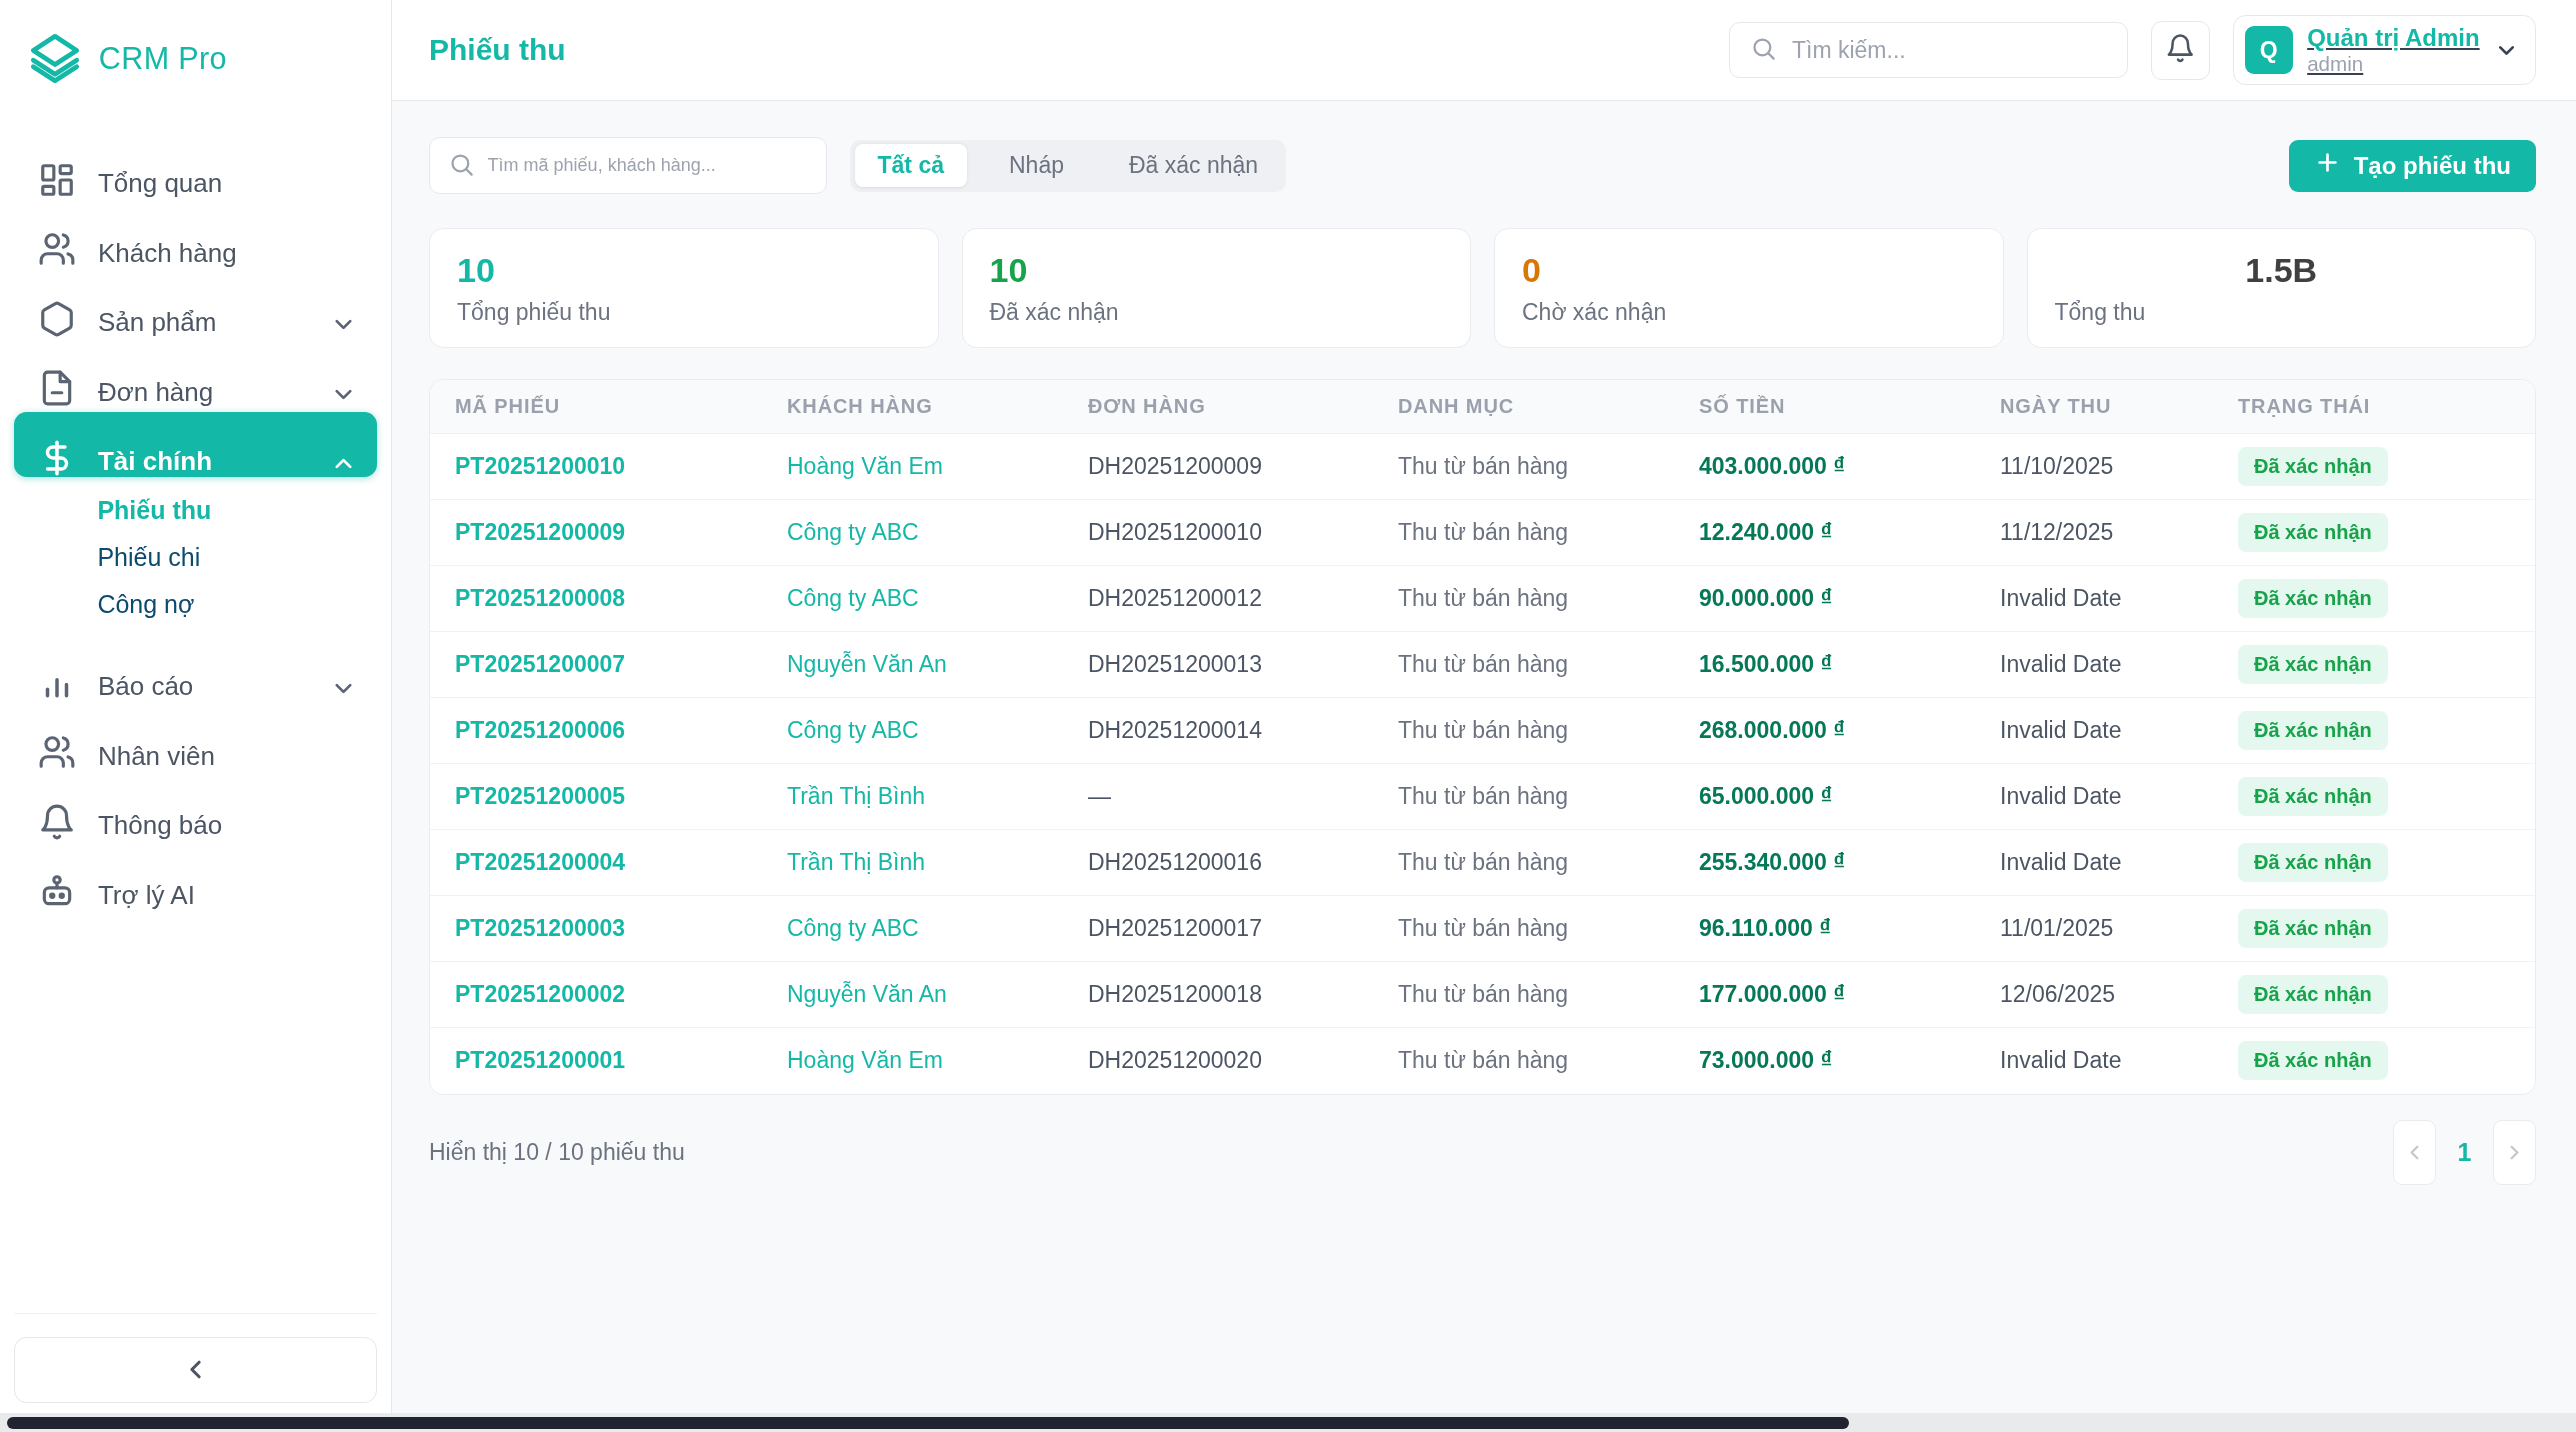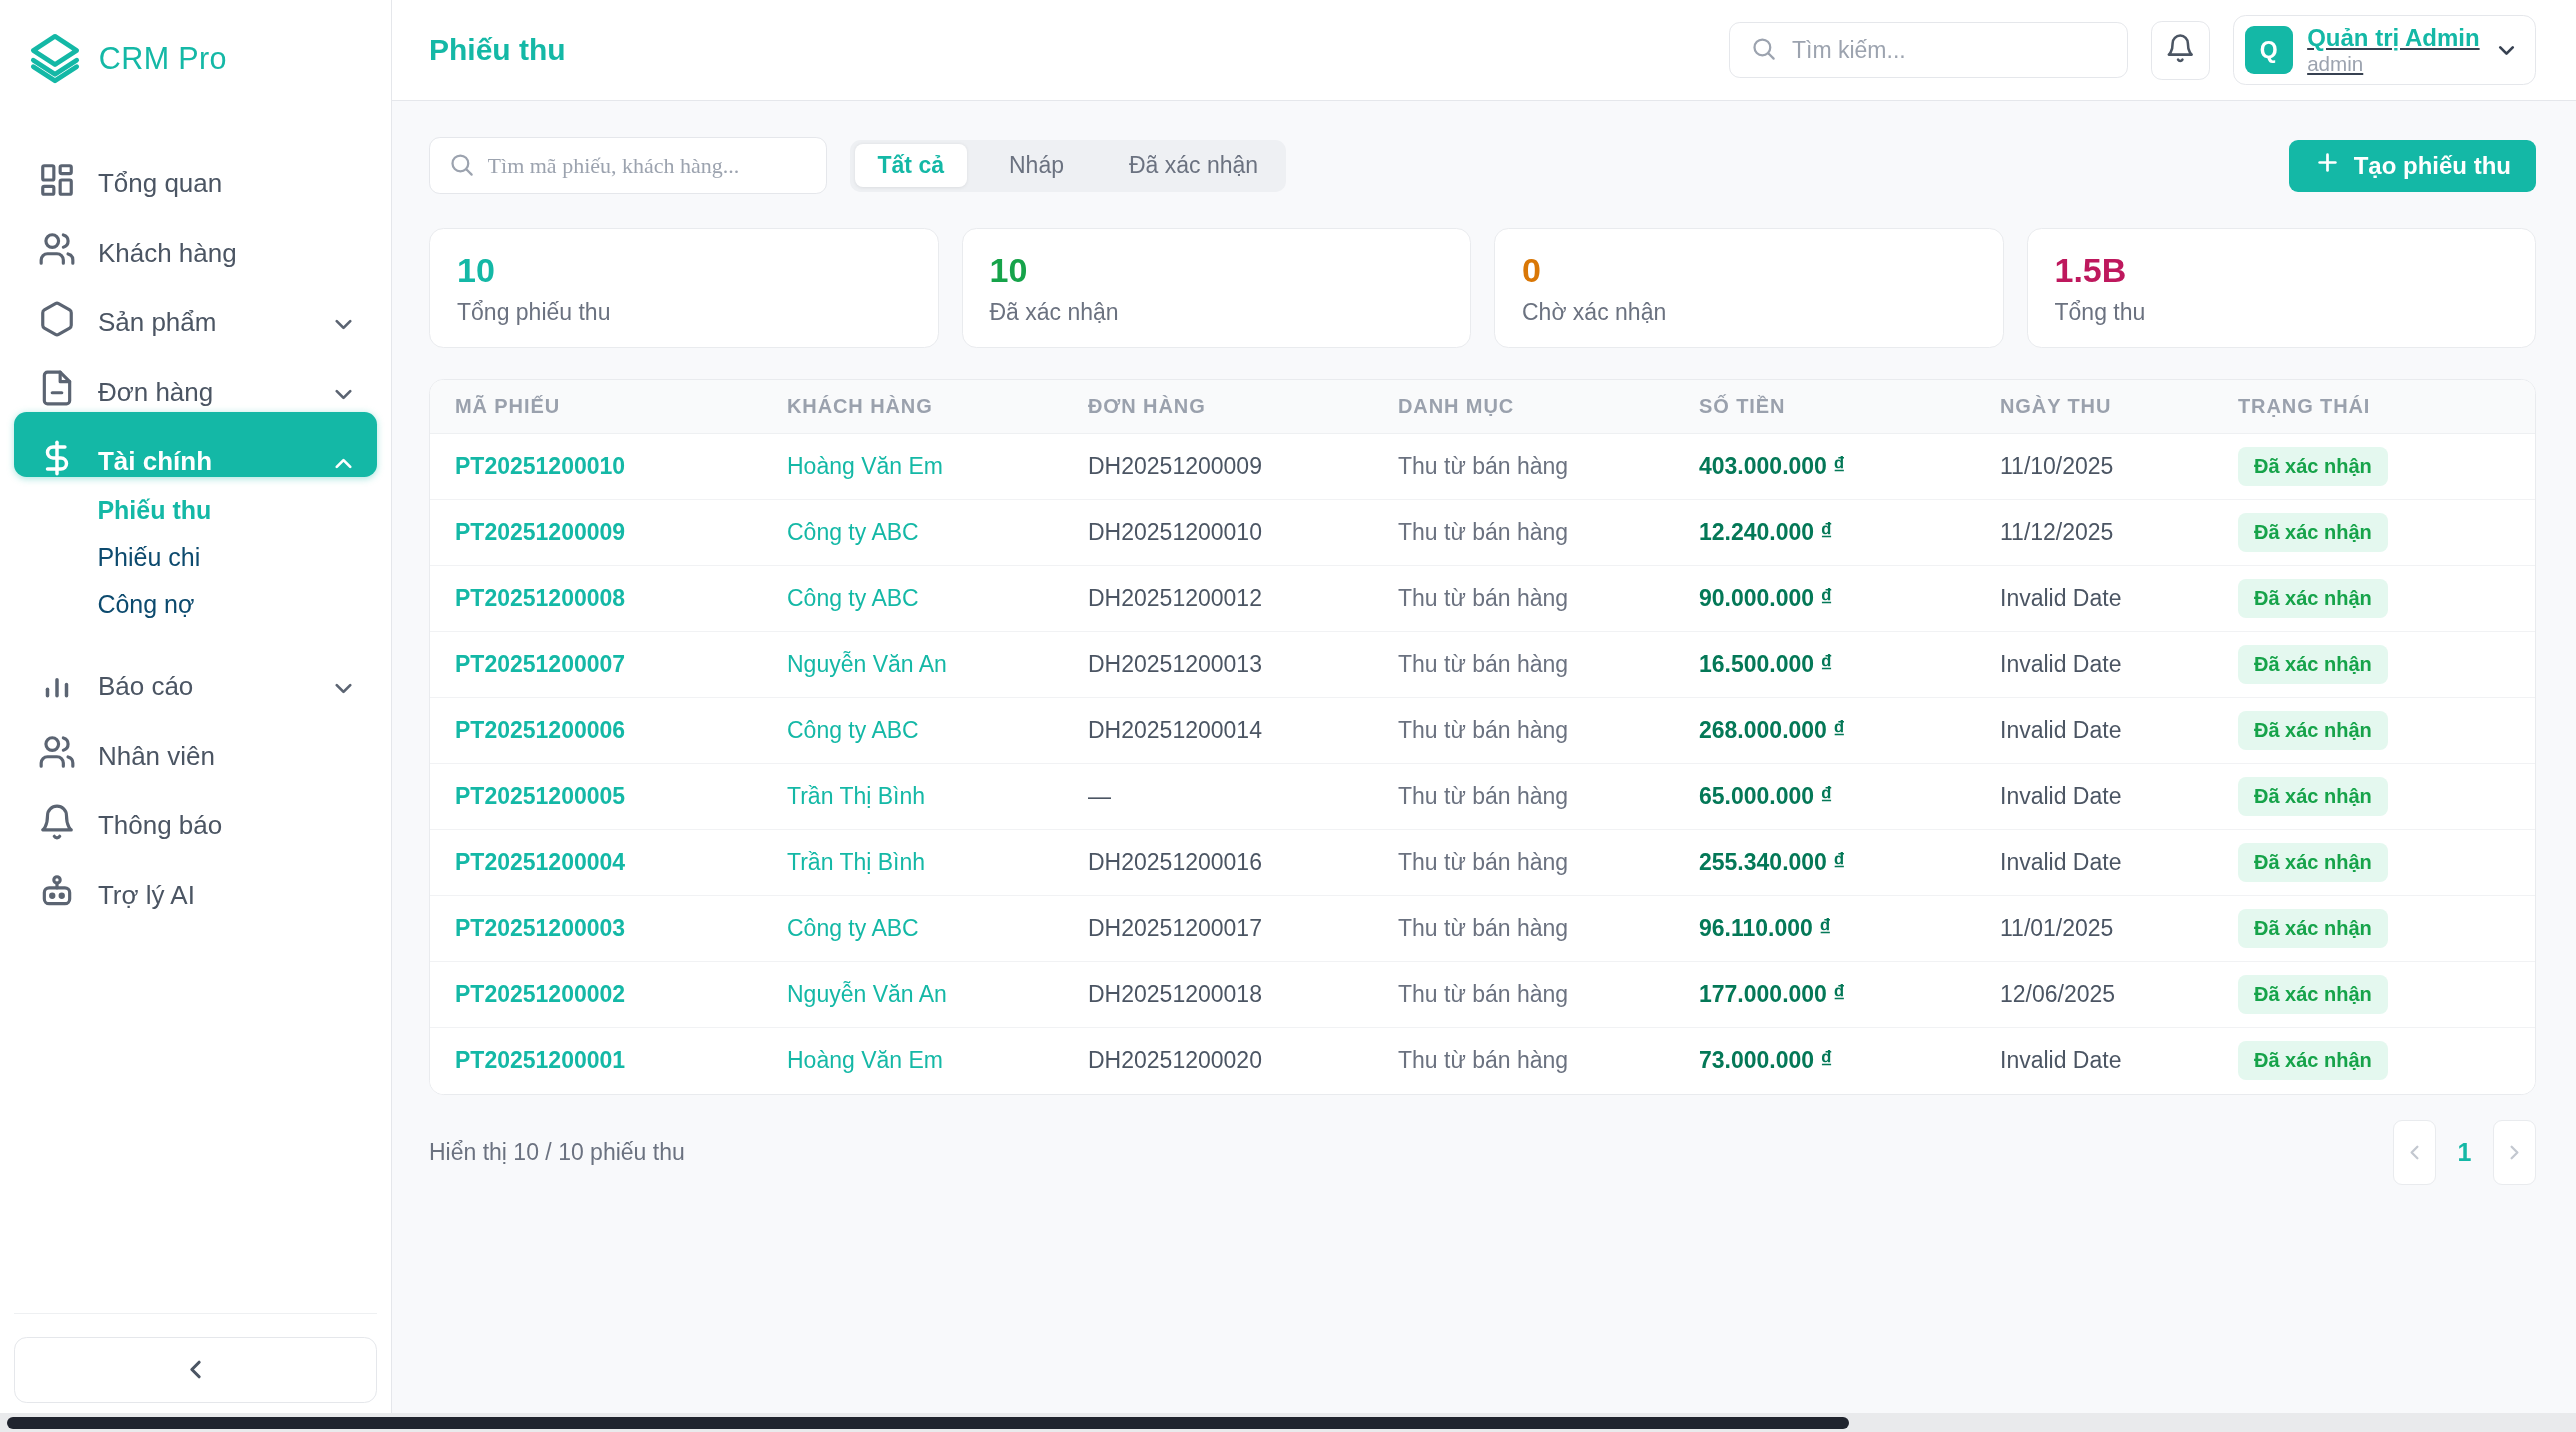--- a/index.html
+++ b/index.html
@@ -90,22 +90,22 @@
 
   .content { flex: 1; background: #f8f9fb; padding: 36px 40px 0 37px; overflow: hidden; }
 
   
   .filter-row { display: flex; align-items: center; gap: 23px; margin-bottom: 34px; }
   .filter-search {
     width: 398px; height: 57px; border: 1.8px solid #e5e7eb; border-radius: 10.8px;
     background: #ffffff; display: flex; align-items: center; gap: 12.6px; padding: 0 18px; color: #9ca3af;
   }
   .filter-search input {
-    border: none; outline: none; font-size: 22px; flex: 1; min-width: 0;
-    font-family: Liberation Serif, serif; color: #374151; background: transparent;
+    border: none; outline: none; font-size: 18px; flex: 1; min-width: 0;
+    font-family: Liberation Sans, sans-serif; color: #374151; background: transparent;
   }
   .filter-search input::placeholder { color: #9ca3af; }
   .seg-control {
     height: 52px; background: #eef0f3; border-radius: 10.8px; padding: 4.5px;
     display: flex; align-items: center; gap: 19px;
   }
   .seg-tab {
     height: 43px; display: flex; align-items: center; padding: 0 23px;
     font-size: 23px; color: #6b7280; border-radius: 8px; cursor: pointer; font-weight: 500;
   }
@@ -395,21 +395,21 @@
       </div>
       <div class="stat-card">
         <div class="stat-value" style="color: rgb(22, 163, 74);">10</div>
         <div class="stat-label">Đã xác nhận</div>
       </div>
       <div class="stat-card">
         <div class="stat-value" style="color: rgb(217, 119, 6);">0</div>
         <div class="stat-label">Chờ xác nhận</div>
       </div>
       <div class="stat-card">
-        <div class="stat-value" style="color: #be185d;">1.5B</div>
+        <div class="stat-value" style="color: #404040; text-align: center;">1.5B</div>
         <div class="stat-label">Tổng thu</div>
       </div>
     </div>
 
     <div class="table-card">
       <div class="tgrid thead">
         <div class="th">Mã phiếu</div>
         <div class="th">Khách hàng</div>
         <div class="th">Đơn hàng</div>
         <div class="th">Danh mục</div>

